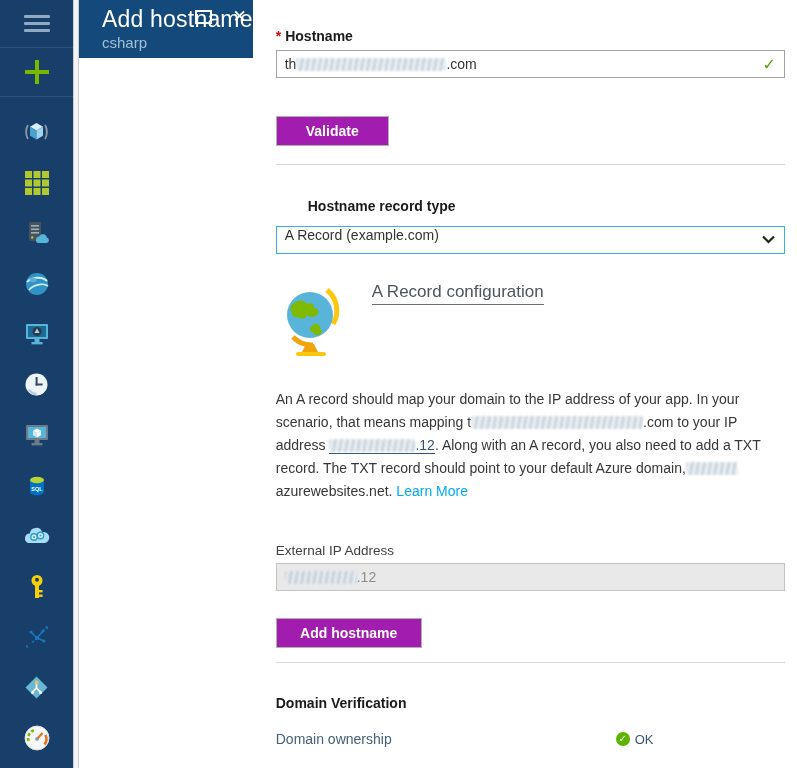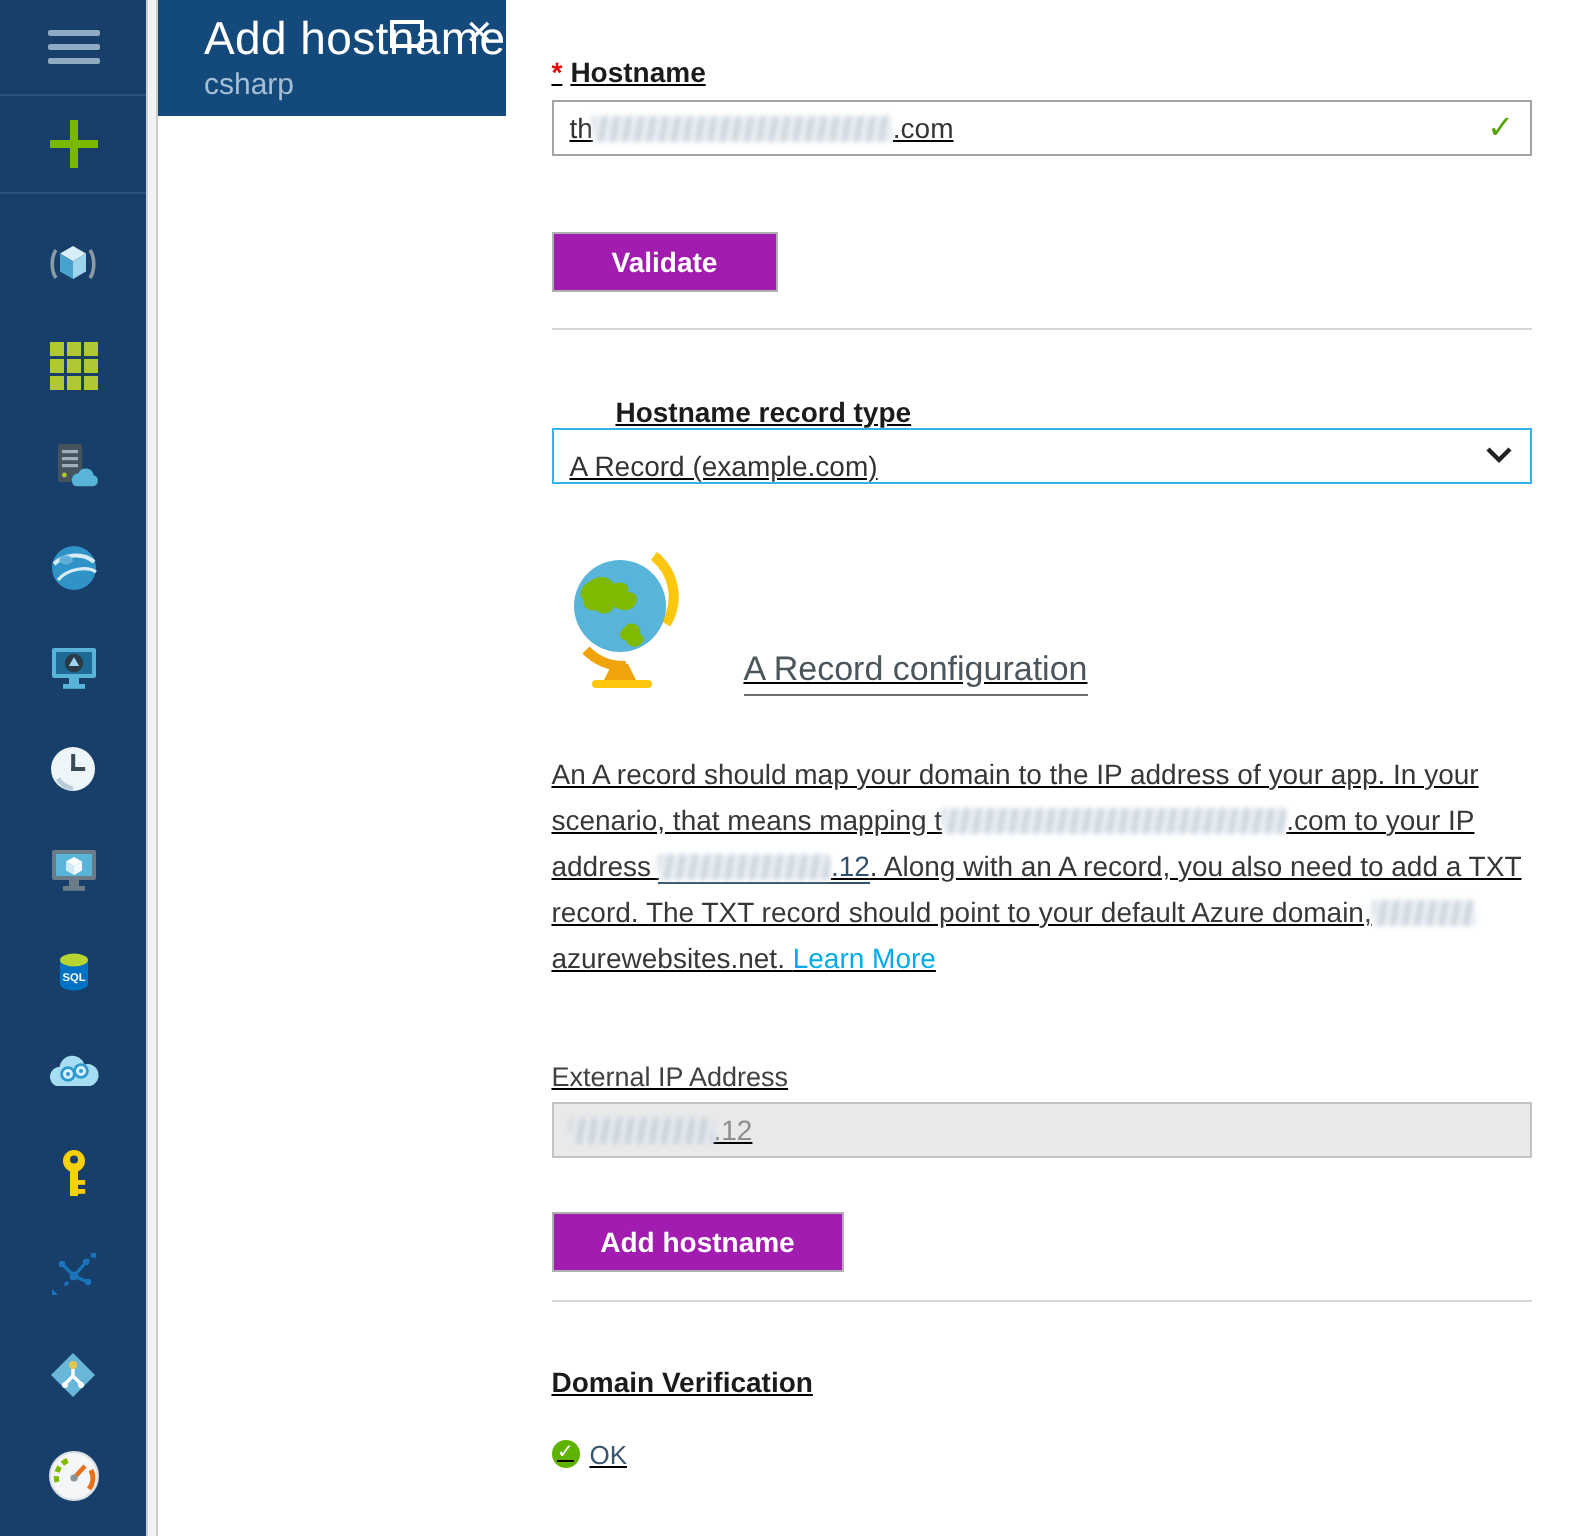--- a/index.html
+++ b/index.html
@@ -20,38 +20,38 @@
   .gutter{width:6px;flex:none;background:#f3f3f3;border-left:1px solid #cdcdcd;border-right:1px solid #cdcdcd;box-sizing:border-box;}
   
   .blade{flex:1;display:flex;flex-direction:row;min-width:0;}
   .blade-header{height:58px;flex:none;background:#14497c;color:#fff;padding-left:23px;position:relative;box-sizing:border-box;}
   .blade-title{font-size:23px;font-weight:400;padding-top:6px;letter-spacing:.2px;}
   .blade-subtitle{font-size:15px;color:#a5bfd4;margin-top:1px;}
   .win-controls{position:absolute;top:10px;right:6px;display:flex;gap:20px;align-items:center;}
   .win-btn{color:#fff;cursor:pointer;display:flex;align-items:center;justify-content:center;}
   .maximize-glyph{width:13px;height:10px;border:2px solid #fff;}
   .close-glyph{font-size:17px;line-height:14px;}
-  .content{padding:0 31px 0 23px;flex:1;overflow:hidden;text-decoration:underline;}
+  .content{padding:0 12px 0 23px;flex:1;overflow:hidden;}
   
   .field-label{font-size:14px;font-weight:bold;color:#1b1b1b;margin-top:28px;}
   .req{color:#e00b09;margin-right:4px;}
   .text-input{margin-top:6px;height:28px;border:1px solid #a3a3a3;background:#fff;display:flex;align-items:center;
     padding:0 8px;font-size:14px;color:#333;box-sizing:border-box;position:relative;}
   .input-check{position:absolute;right:8px;color:#57a300;font-weight:bold;font-size:16px;}
   .btn{margin-top:38px;display:inline-block;background:#a21caf;color:#fff;font-weight:bold;font-size:14px;
     border:1px solid #b0b0b0;padding:6px 0;text-align:center;cursor:pointer;box-sizing:border-box;}
   .btn-validate{width:113px;}
   .btn-add{width:146px;margin-top:27px;}
   .hr{height:1px;background:#d6d6d6;margin-top:18px;}
   .hr2{margin-top:14px;}
-  .select{height:28px;border:1px solid #36b3e4;display:flex;align-items:flex-end;padding:0 8px;
+  .select{margin-top:12px;height:28px;border:1px solid #36b3e4;display:flex;align-items:flex-start;padding:0 8px;
     font-size:14px;color:#333;box-sizing:border-box;position:relative;cursor:pointer;background:#fff;}
   .select .chev{position:absolute;right:9px;top:8px;}
   
-  .config-head{display:flex;align-items:flex-end;margin-top:28px;}
+  .config-head{display:flex;align-items:flex-start;margin-top:28px;}
   .globe-wrap{width:57px;margin-left:8px;flex:none;}
   .config-title{margin-left:31px;font-size:17px;color:#4b555c;border-bottom:1px solid #6e6e6e;
     padding-bottom:2px;cursor:pointer;}
   .para{font-size:14px;line-height:23px;color:#373737;margin-top:28px;max-width:682px;}
   .link{color:#00abec;cursor:pointer;}
   .ip-link{border-bottom:1px solid #31506d;color:#31506d;cursor:pointer;}
   
   .redact{display:inline-block;height:13px;border-radius:2px;vertical-align:-2px;
     background:repeating-linear-gradient(100deg,#b9c6d2 0 2px,#f2f5f8 2px 4px,#cfd9e2 4px 6px);
     filter:blur(1.2px);opacity:.8;}
@@ -327,20 +327,21 @@
         <span>.12</span>
     </div>
 
     <div class="btn btn-add">Add hostname</div>
 
     <div class="hr hr2"></div>
 
     <div class="verif-heading">Domain Verification</div>
     <div class="verif-rows">
       <div class="verif-row">
+        <span class="verif-label">Domain ownership</span>
         <span class="ok-badge">
           <span class="ok-circle">✓</span>
           <span class="ok-text">OK</span>
         </span>
       </div>
 
     </div>
 
   </div>
 </div>

